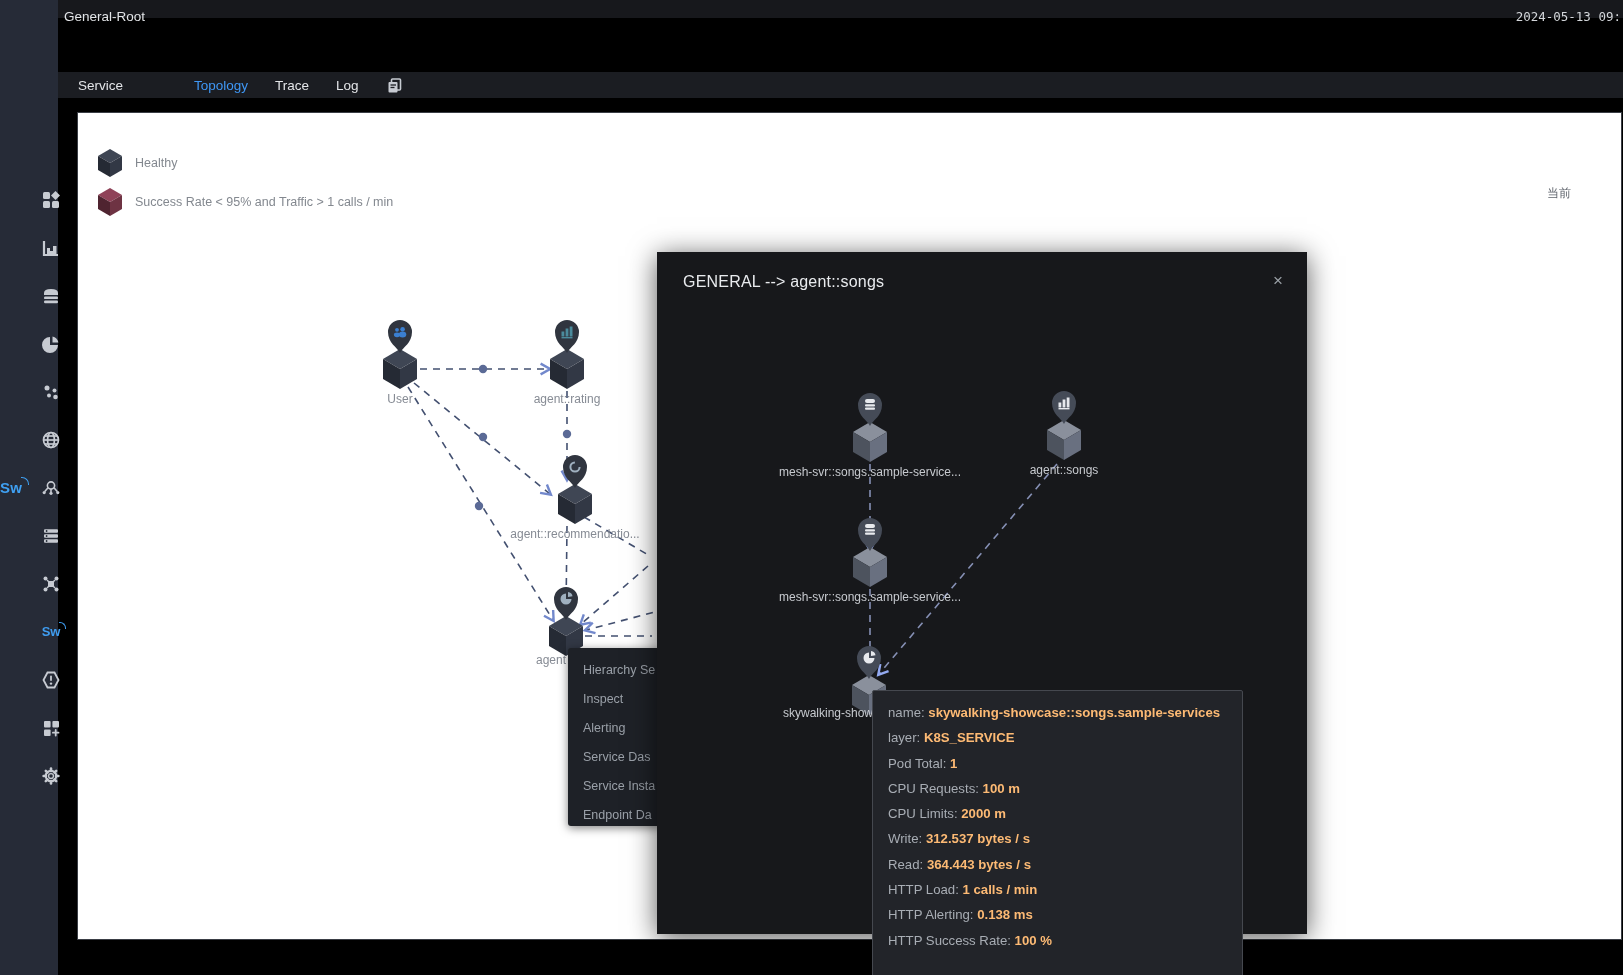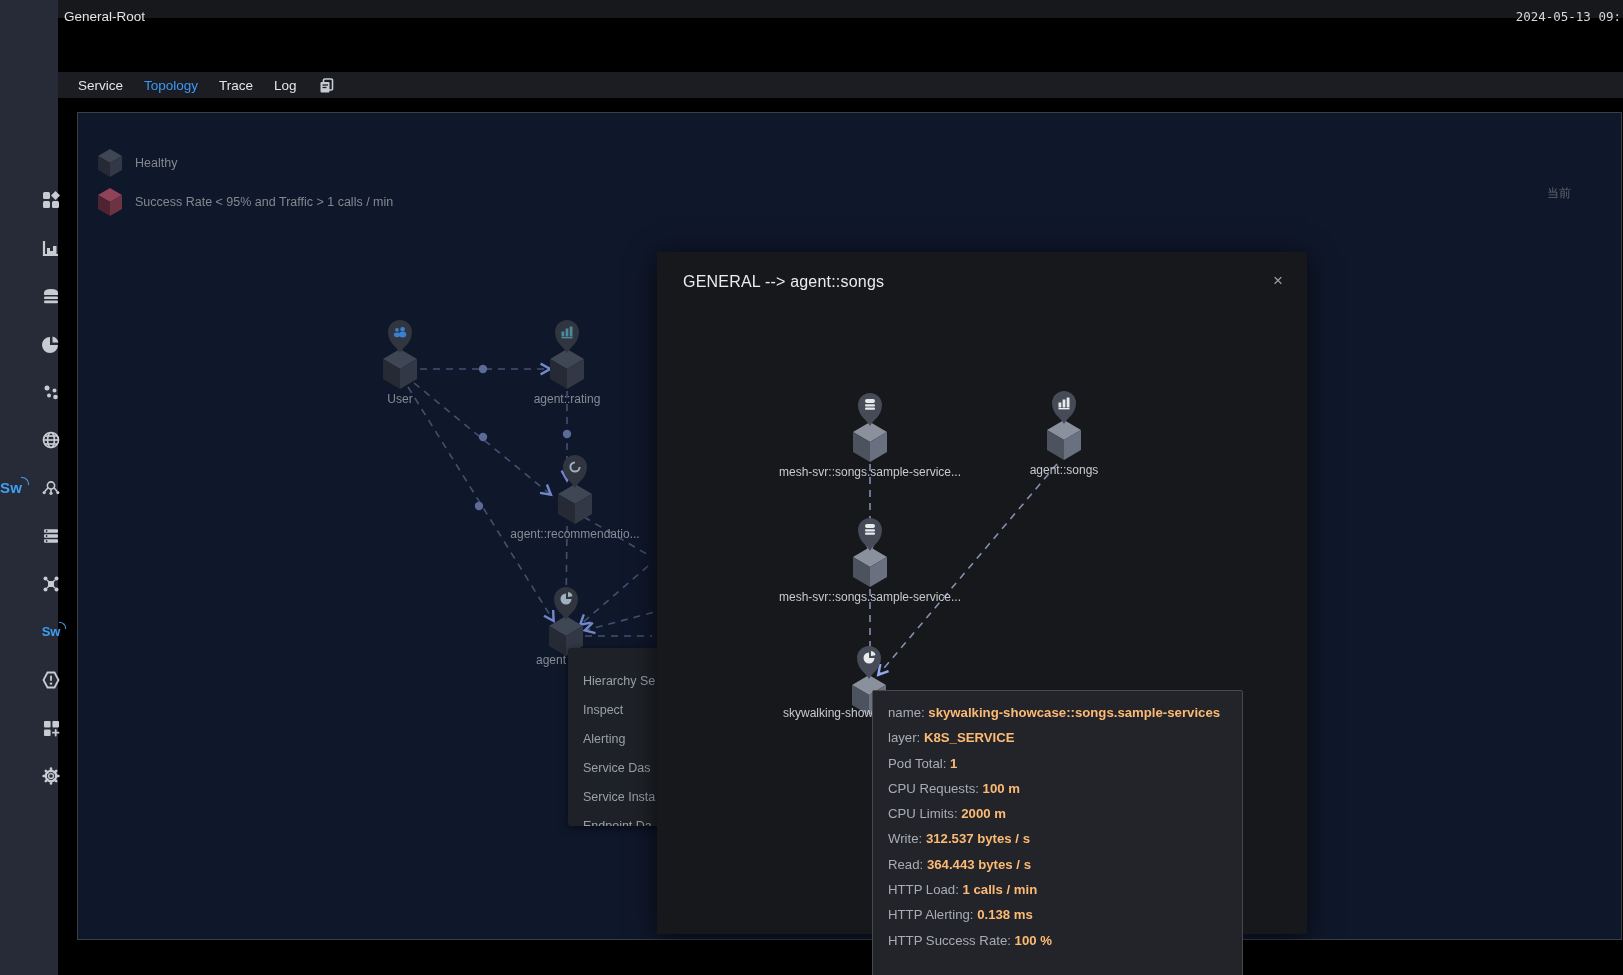--- a/index.html
+++ b/index.html
@@ -17,39 +17,39 @@
   .side-item.sw-mini { color:#3f9df0; font-weight:bold; font-size:13px; }
   .sw-mini span { position:relative; }
   .sw-mini span::after { content:""; position:absolute; right:-6px; top:-2px; width:6px; height:6px; border:1.4px solid #3f9df0; border-left:none; border-bottom:none; border-radius:0 6px 0 0; }
 
   
   .header { position:absolute; left:58px; top:0; right:0; height:18px; background:#17181c; z-index:55; }
   .header-title { position:absolute; left:6px; top:9px; font-size:13.5px; color:#e2e4e7; }
   .header-date { position:absolute; right:2px; top:9px; font-size:12.5px; color:#d3d6da; font-family:"DejaVu Sans Mono", monospace; white-space:nowrap; }
 
   
-  .tabbar { position:absolute; left:58px; right:0; top:72px; height:26px; background:#1b1d22; z-index:10; display:flex; align-items:center; padding-left:20px; gap:21px; }
+  .tabbar { position:absolute; left:58px; right:0; top:72px; height:26px; background:#1b1d22; z-index:10; display:flex; align-items:center; padding-left:20px; gap:27px; }
   .tab { font-size:13.5px; color:#e3e5e8; cursor:pointer; white-space:nowrap; }
-  .tab.active { color:#3f97f5; }
+  .tab.active { color:#3f97f5;margin-left:44px; }
   .tab-icon { display:flex; align-items:center; cursor:pointer; }
 
   
-  .panel { position:absolute; left:77px; top:112px; right:1px; bottom:35px; background:#0f172a; border:1px solid #3a3e45; z-index:1; }
+  .panel { position:absolute; left:77px; top:112px; right:1px; bottom:35px; background:#ffffff; border:1px solid #3a3e45; z-index:1; }
   .legend { position:absolute; left:18px; top:30px; }
   .legend-row { display:flex; align-items:center; height:39px; gap:11px; }
   .legend-label { font-size:12.5px; color:#83888f; white-space:nowrap; }
   .corner-label { position:absolute; right:50px; top:72px; font-size:12px; color:#60656d; z-index:2; }
 
   
   .bg-graph { position:absolute; left:0; top:0; width:1623px; height:975px; z-index:5; }
   svg { font-family:"Liberation Sans", sans-serif; }
   svg text { user-select:none; }
 
   
-  .ctx-menu { position:absolute; left:568px; top:648px; width:94px; height:178px; background:#1e2127; border-radius:3px; box-shadow:0 2px 10px rgba(0,0,0,.5); z-index:30; overflow:hidden; padding-top:19px; }
+  .ctx-menu { position:absolute; left:568px; top:648px; width:94px; height:178px; background:#1e2127; border-radius:3px; box-shadow:0 2px 10px rgba(0,0,0,.5); z-index:30; overflow:hidden; padding-top:8px; }
   .ctx-item { height:29px; line-height:29px; padding-left:15px; font-size:12.5px; color:#9aa0a8; white-space:nowrap; cursor:pointer; }
 
   
   .modal { position:absolute; left:657px; top:252px; width:650px; height:682px; background:#17181b; box-shadow:0 4px 26px rgba(0,0,0,.65); z-index:100; }
   .modal-title { position:absolute; left:26px; top:21px; font-size:16px; color:#e9ebee; letter-spacing:0.2px; }
   .modal-close { position:absolute; right:24px; top:20px; font-size:17px; color:#9aa0a6; cursor:pointer; line-height:1; }
   .modal-graph { position:absolute; left:0; top:0; width:650px; height:682px; }
 
   
   .tooltip { position:absolute; left:872px; top:690px; width:371px; height:292px; background:#222429; border:1px solid #45484f; border-radius:2px; z-index:200; padding:9px 0 0 15px; }

